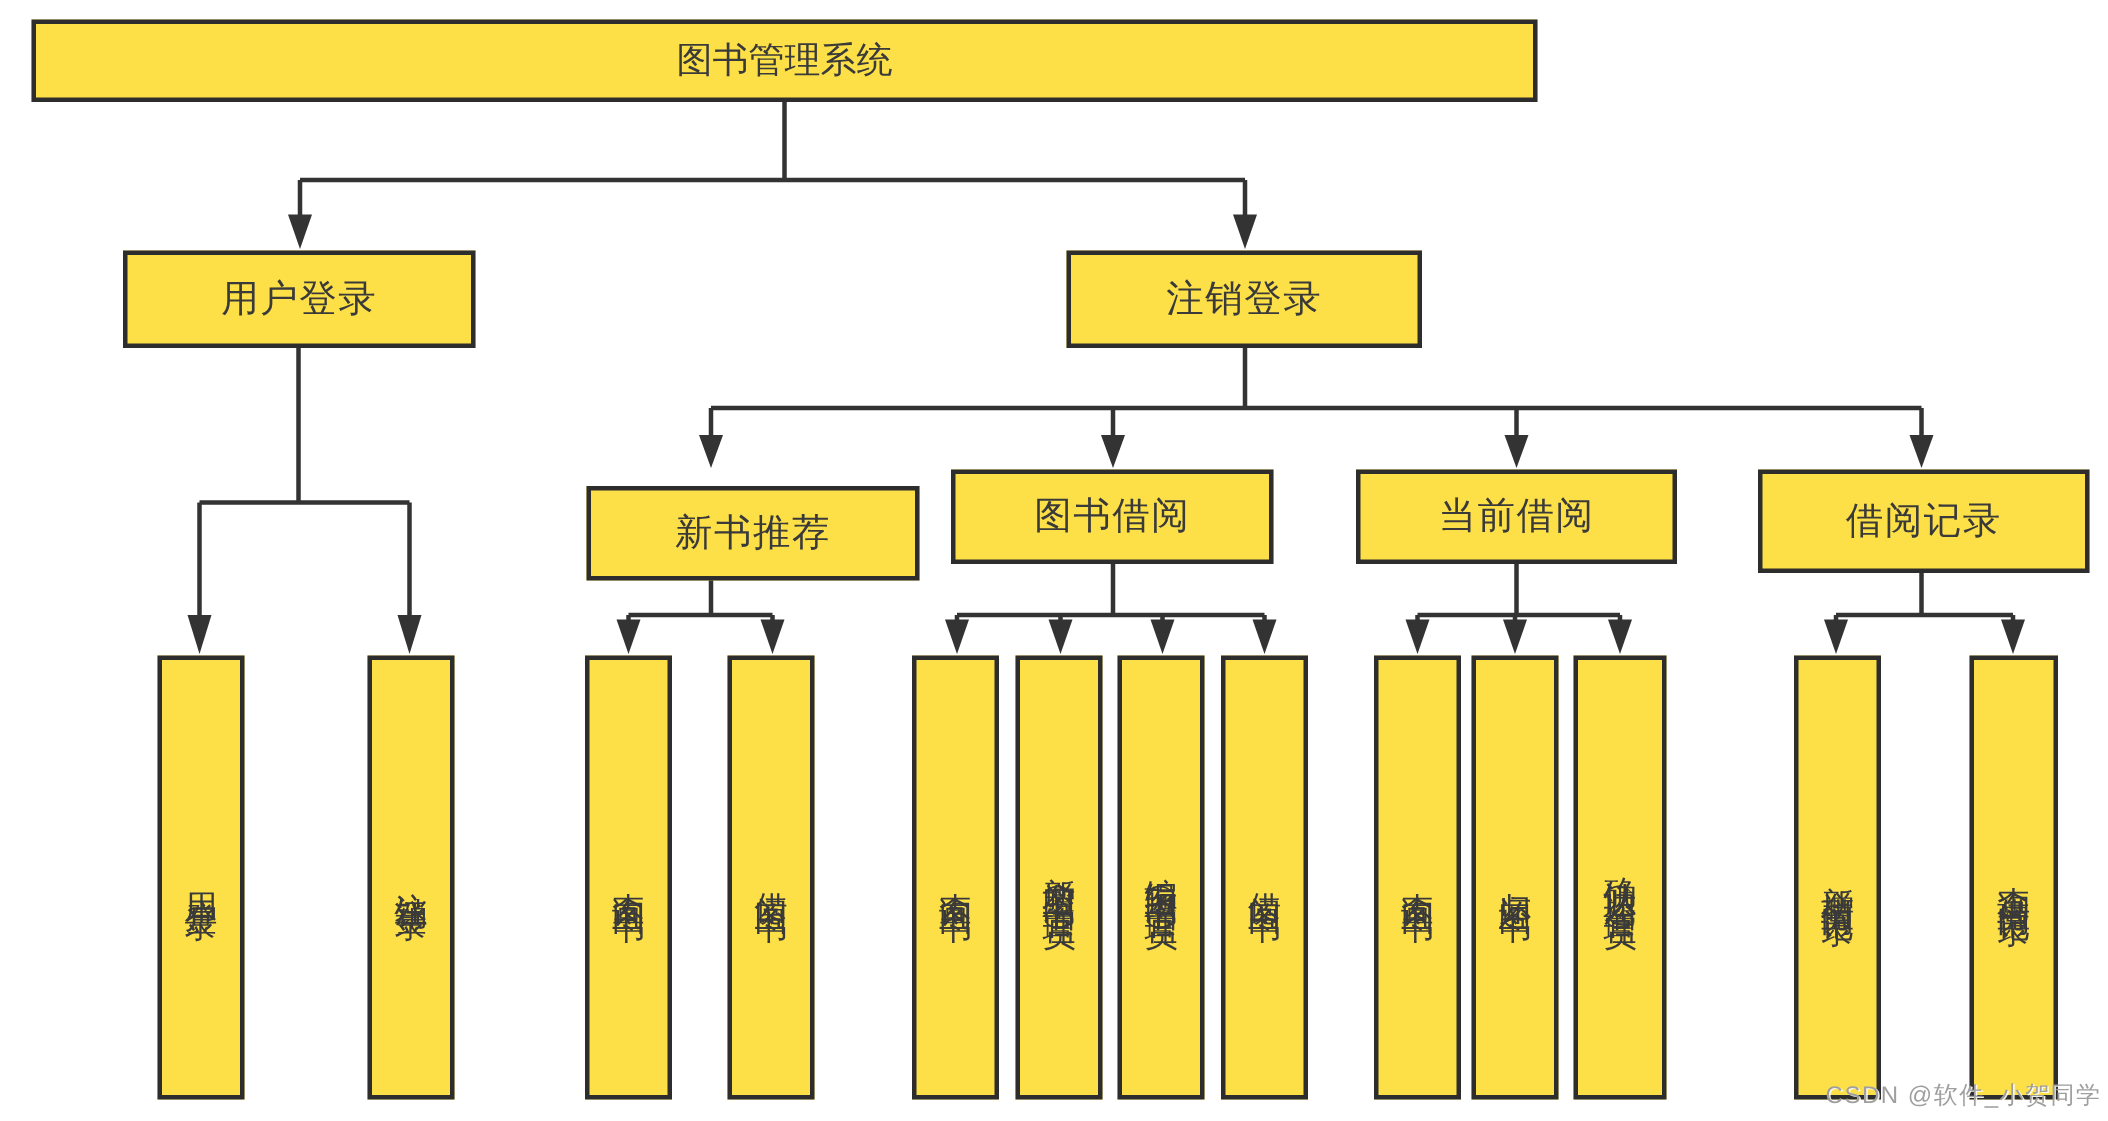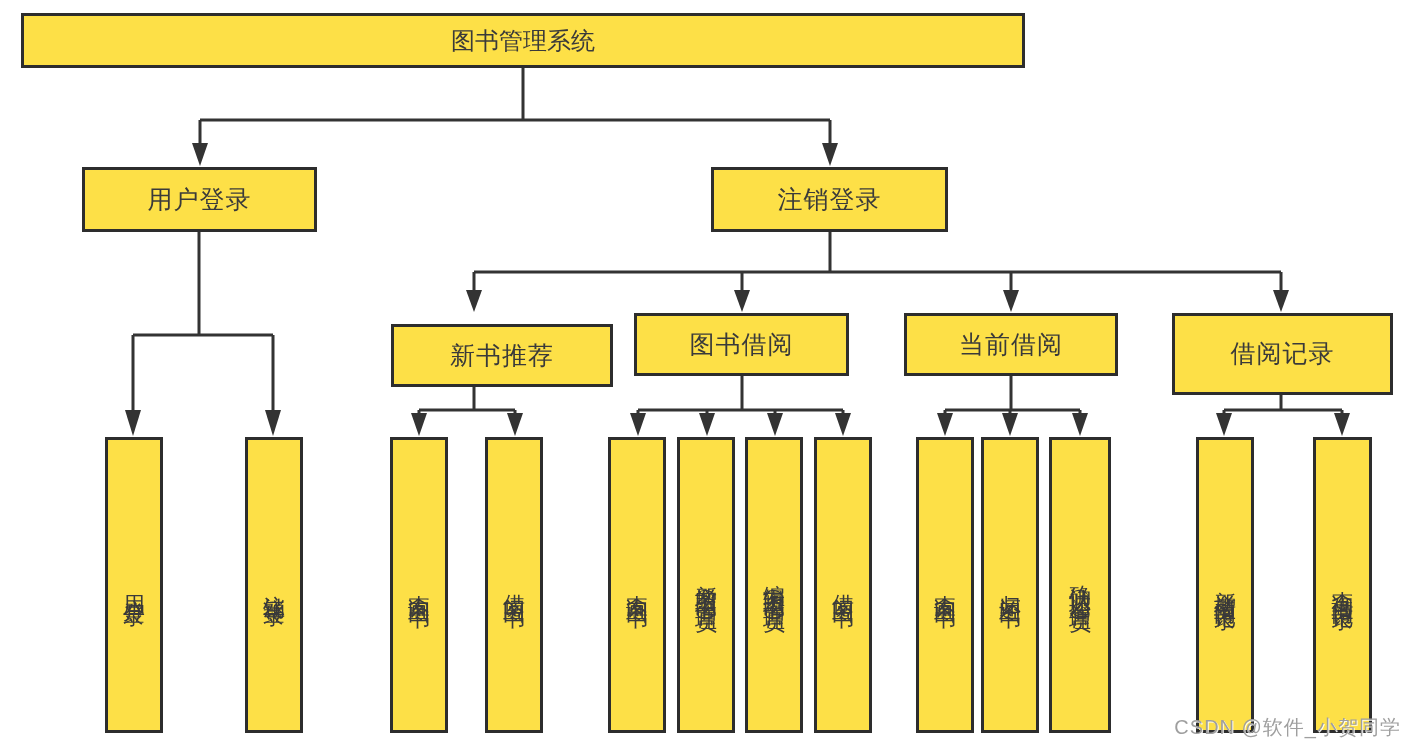--- a/index.html
+++ b/index.html
@@ -16,21 +16,21 @@
   }
   .h-label { font-size:25px; letter-spacing:1px; }
   .root-box { font-size:24px; }
   .leaf {
     top:437px; height:296px; width:58px;
     writing-mode:vertical-rl; text-orientation:mixed;
     font-size:22px; letter-spacing:4px; line-height:1;
     padding:6px 0; border-width:3px;
   }
   .watermark {
-    position:absolute; right:4px; bottom:6px; font-size:20px;
+    position:absolute; right:4px; bottom:6px; font-size:16px;
     color:#9f9f9f; text-shadow:1px 1px 0 rgba(255,255,255,0.9);
     letter-spacing:1px; white-space:nowrap;
   }
 </style>
 </head>
 <body>
 
 <div class="stage">
 
   <svg class="wires" viewBox="0 0 1405 747" xmlns="http://www.w3.org/2000/svg">
@@ -93,21 +93,21 @@
 
   <div class="box h-label" style="left:363px; top:324px; width:222px; height:63px;margin-left:28px;">
     <span>新书推荐</span>
   </div>
   <div class="box h-label" style="left:904px; top:313px; width:214px; height:63px;">
     <span>当前借阅</span>
   </div>
   <div class="box h-label" style="left:634px; top:313px; width:215px; height:63px;">
     <span>图书借阅</span>
   </div>
-  <div class="box h-label" style="left:1172px; top:313px; width:221px; height:82px;align-items:center;">
+  <div class="box h-label" style="left:1172px; top:313px; width:221px; height:69px;align-items:center;">
     <span>借阅记录</span>
   </div>
 
   <div class="box leaf" style="left:105px;">
     <span>用户登录</span>
   </div>
   <div class="box leaf" style="left:245px;">
     <span>注销登录</span>
   </div>
   <div class="box leaf" style="left:390px;">

